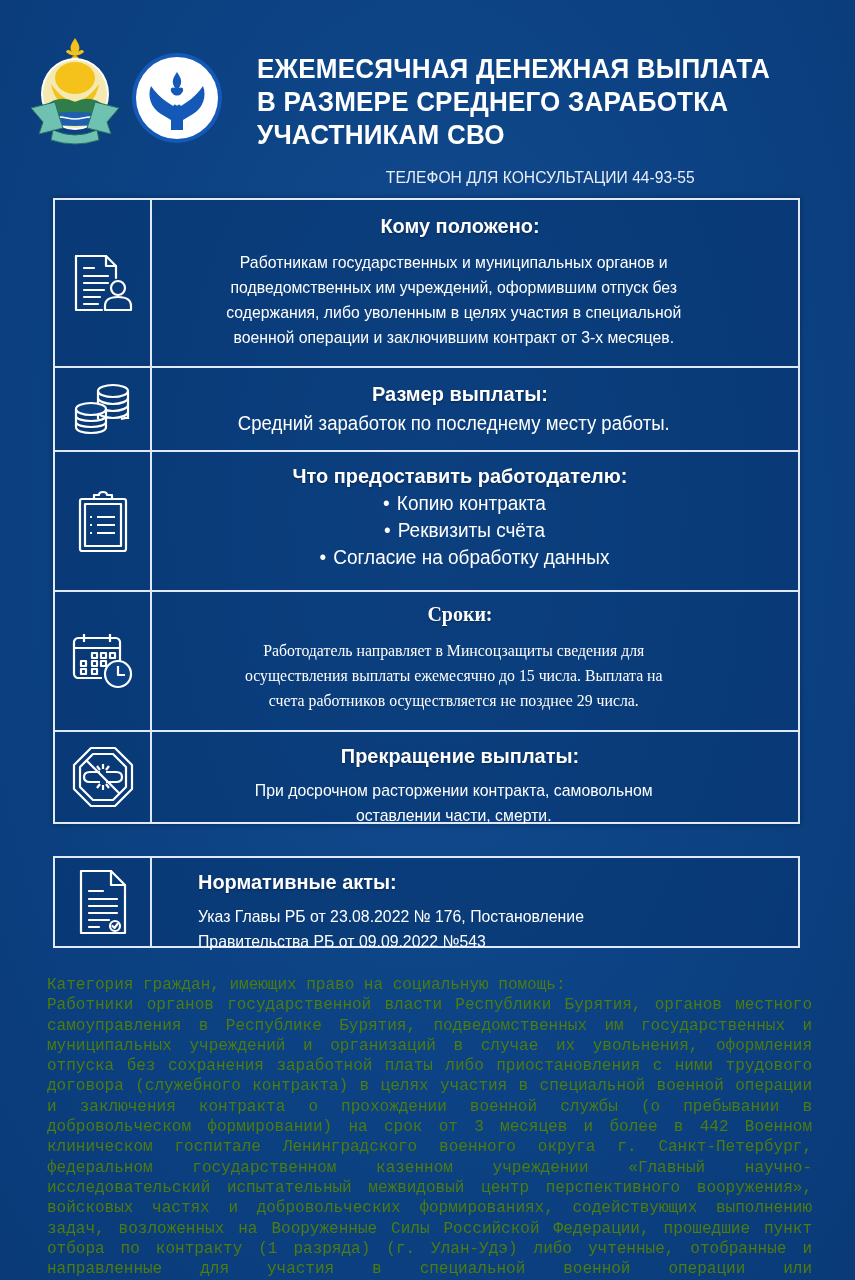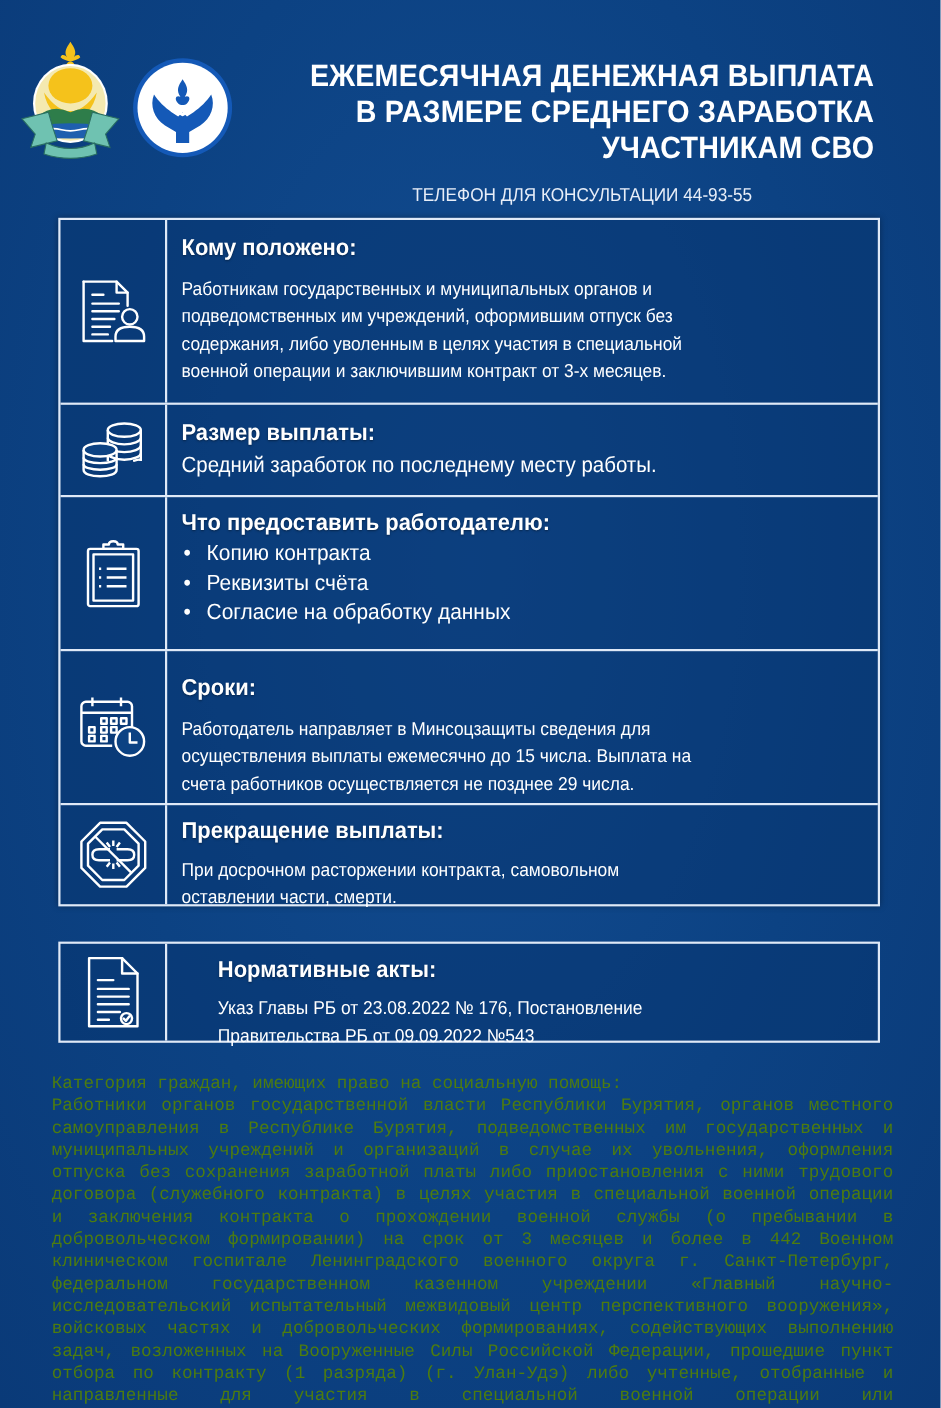--- a/index.html
+++ b/index.html
@@ -5,21 +5,21 @@
   * { box-sizing: border-box; margin: 0; padding: 0; }
   html, body { width: 855px; height: 1280px; }
   body {
     background: #0b3f80;
     background: radial-gradient(ellipse at 50% 40%, #134d92 0%, #0c4283 55%, #0a3a78 100%);
     font-family: "Liberation Sans", "DejaVu Sans", sans-serif;
     color: #ffffff;
     position: relative;
     overflow: hidden;
   }
-  .header { position: absolute; left: 0; top: 0; width: 728px; height: 195px; text-align: right; }
+  .header { position: absolute; left: 11px; top: 0; width: 728px; height: 195px; }
   .emblem { position: absolute; left: 18px; top: 36px; width: 92px; height: 110px; }
   .agency-logo { position: absolute; left: 120px; top: 52px; width: 92px; height: 92px; }
   .title {
     position: absolute; left: 246px; top: 52px; width: 590px;
     font-family: "Liberation Sans", sans-serif; font-weight: bold;
     font-size: 28px; line-height: 33px; letter-spacing: 0.2px;
     text-transform: uppercase; color: #ffffff;
     transform: scaleX(0.93); transform-origin: left top;
   }
   .title div { white-space: nowrap; }
@@ -28,21 +28,21 @@
     font-size: 17px; color: #e8eef8; white-space: nowrap;
     transform: scaleX(0.92); transform-origin: right top;
   }
 
   .table {
     position: absolute; left: 53px; top: 198px; width: 747px;
     border: 2px solid #dfe9f7;
     background: rgba(8, 52, 112, 0.55);
     box-shadow: 0 0 6px rgba(0,0,0,0.35);
   }
-  .row { display: flex; border-top: 2px solid #dfe9f7; }
+  .row { display: flex; border-top: 2px solid #dfe9f7; text-align: center; }
   .row:first-child { border-top: none; }
   .icon-cell {
     width: 97px; flex: 0 0 97px; border-right: 2px solid #dfe9f7;
     display: flex; align-items: center; justify-content: center;
   }
   .content-cell { flex: 1; padding: 10px 12px 12px 13px; }
   .row-title {
     font-weight: bold; font-size: 21px; line-height: 28px; color: #fff;
     text-shadow: 0 1px 2px rgba(0,0,0,0.4);
     transform: scaleX(0.95); transform-origin: left;
@@ -59,21 +59,21 @@
     transform: scaleX(0.95); transform-origin: left;
   }
   .bullets li::before { content: "•"; display: inline-block; width: 22px; padding-left: 2px; }
 
   .r1 { height: 166px; }
   .r2 { height: 84px; }
   .r3 { height: 140px; }
   .r4 { height: 140px; }
   .r5 { height: 92px; }
   .r1 .content-cell { padding-top: 12px; }
-  .r4 .content-cell { padding-top: 20px; }
+  .r4 .content-cell { padding-top: 8px; font-family: Liberation Serif, serif; }
 
   .acts {
     position: absolute; left: 53px; top: 856px; width: 747px; height: 92px;
     border: 2px solid #dfe9f7; display: flex;
     background: rgba(8, 52, 112, 0.55);
   }
   .acts .icon-cell { height: 100%; }
   .acts .content-cell { padding-top: 10px; margin-left: 33px; }
   .acts .row-text { margin-top: 8px; }
 

